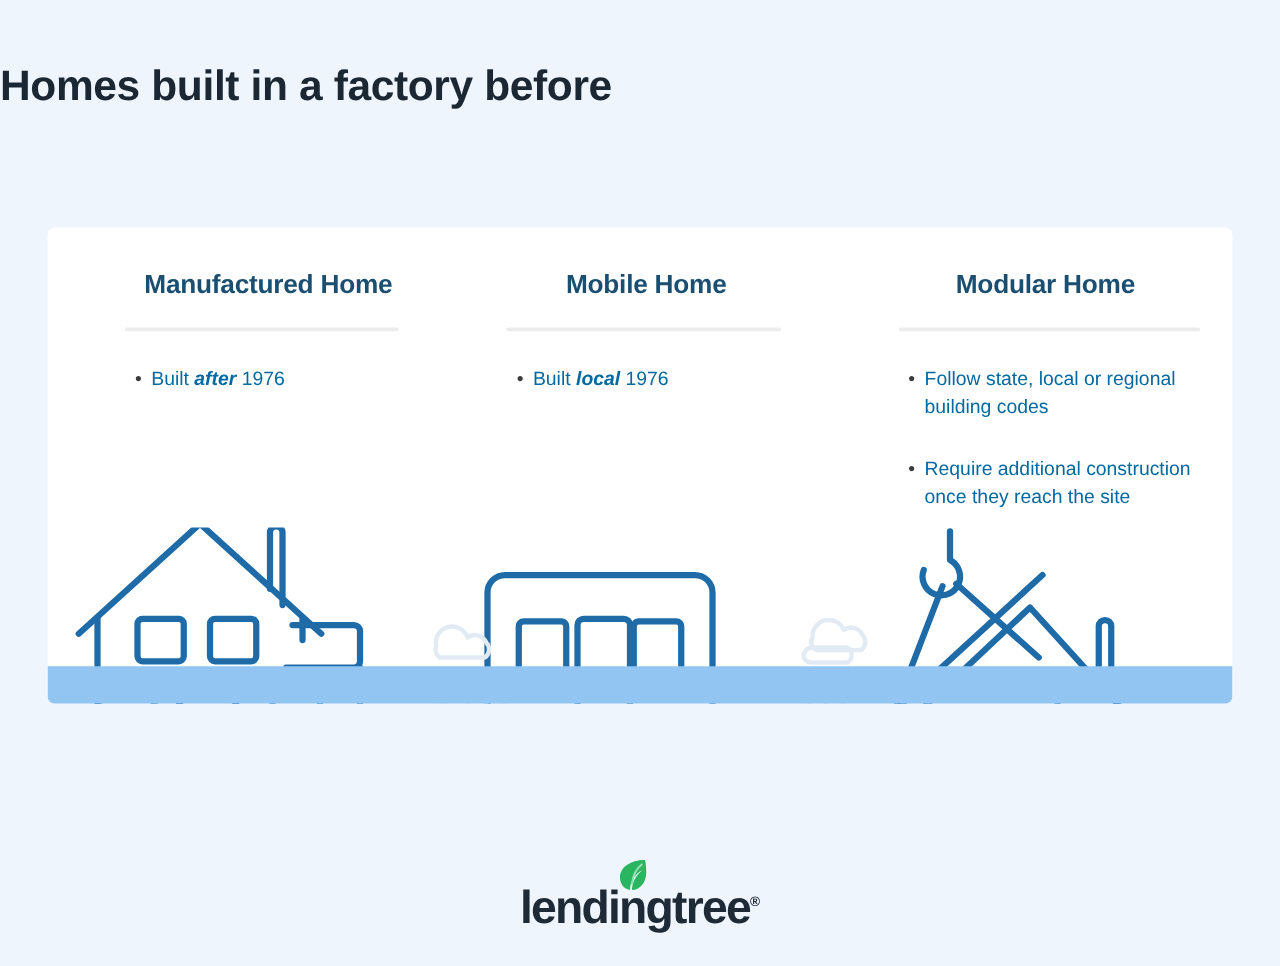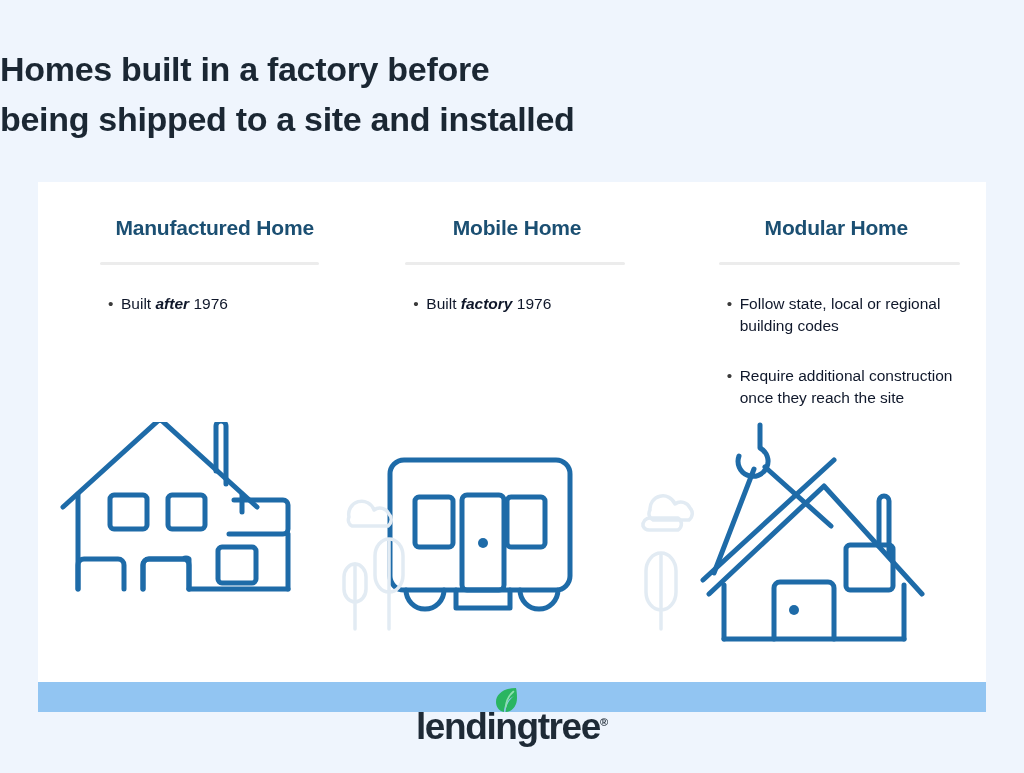--- a/index.html
+++ b/index.html
@@ -30,23 +30,23 @@
     letter-spacing: -0.3px;
   }
   .title .line { display: block; }
 
   
   .card {
     position: absolute;
     left: 38px;
     top: 182px;
     width: 948px;
-    height: 530px;
+    height: 381px;
     background: #ffffff;
-    border-radius: 0;
+    border-radius: 6px;
     overflow: hidden;
   }
 
   .ground {
     position: absolute;
     left: 0;
     bottom: 0;
     width: 948px;
     height: 30px;
     background: #92c5f2;
@@ -82,21 +82,21 @@
   }
   .bullets {
     margin: 22px 0 0 0;
     padding: 0;
     list-style: none;
   }
   .bullets li {
     position: relative;
     padding-left: 13px;
     margin-bottom: 14px;
-    color: #0f172a;
+    color: #0369a1;
     font-size: 15.5px;
     line-height: 22px;
     margin-top: 28px;
   }
   .bullets li::before {
     content: "\2022";
     position: absolute;
     left: 0;
     top: 0;
     color: #3b3b3b;
@@ -158,40 +158,39 @@
     top: -13px;
     width: 24px;
     height: 26px;
   }
 </style>
 </head>
 <body>
 
 <div class="title">
   <span class="line">Homes built in a factory before</span>
-  <span class="line">being shipped to a site and installed</span>
 </div>
 
 <div class="card">
 
   <div class="columns">
 
     <div class="col col-1">
       <div class="col-head">Manufactured Home</div>
       <div class="divider"></div>
       <ul class="bullets">
         <li><span>Built </span><em>after</em><span> 1976</span></li>
       </ul>
     </div>
 
     <div class="col col-2">
       <div class="col-head">Mobile Home</div>
       <div class="divider"></div>
       <ul class="bullets">
-        <li><span>Built </span><em>factory</em><span> 1976</span></li>
+        <li><span>Built </span><em>local</em><span> 1976</span></li>
       </ul>
     </div>
 
     <div class="col col-3">
       <div class="col-head">Modular Home</div>
       <div class="divider"></div>
       <ul class="bullets">
         <li><span>Follow state, local or regional building codes</span></li>
         <li><span>Require additional construction once they reach the site</span></li>
       </ul>

